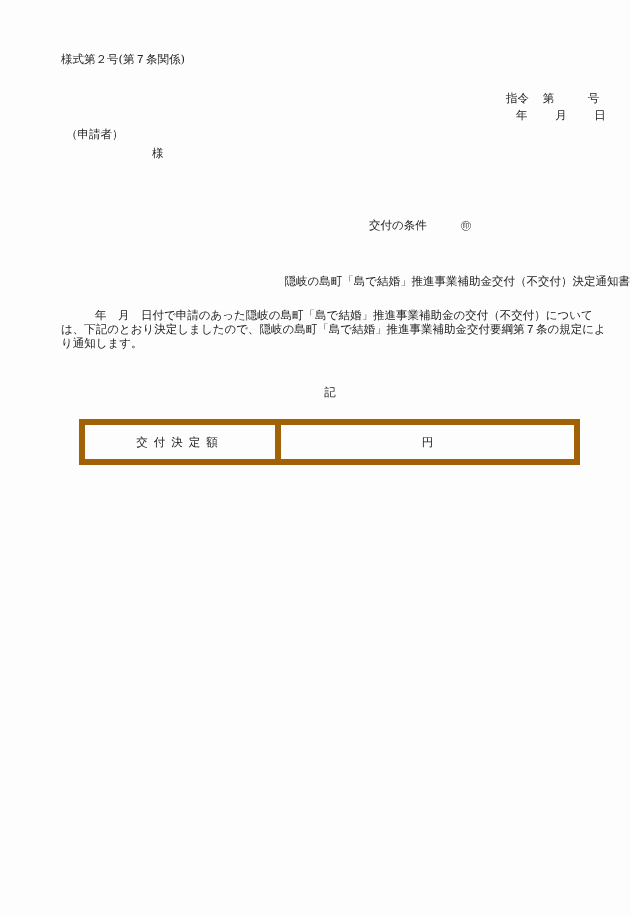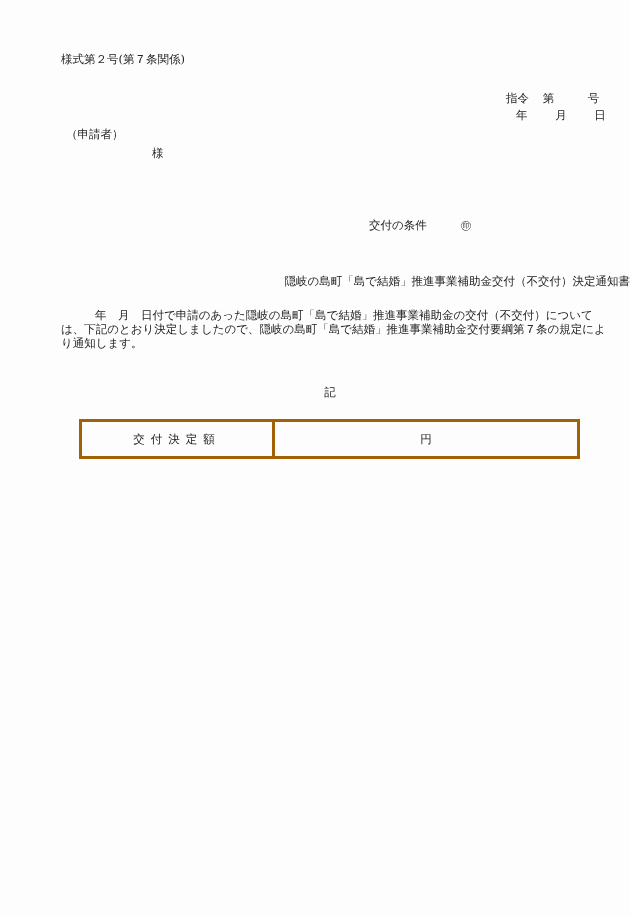--- a/index.html
+++ b/index.html
@@ -20,21 +20,21 @@
   .title { left: 0; width: 630px; text-align: right; top: 274px; }
   .body-text {
     position: absolute; left: 61px; top: 308px; width: 545px;
     line-height: 14px; white-space: normal; text-indent: 34px;
   }
   .ki { left: 0; width: 660px; text-align: center; top: 385px; }
   table.decision {
     position: absolute; left: 79px; top: 419px; width: 501px;
     border-collapse: collapse; border: 1.5px solid #777;
   }
-  table.decision td { border: 3px solid #a16207; padding: 0; vertical-align: middle; }
+  table.decision td { border: 6px solid #a16207; padding: 0; vertical-align: middle; }
   .label-cell { width: 190px; height: 34px; text-align: center; letter-spacing: 6px; }
   .amount-cell { height: 34px; text-align: center; }
   .cond-cell { height: 228px; vertical-align: top !important; padding: 10px 6px 0 6px !important; line-height: 20px; }
   .cond-cell div { white-space: nowrap; }
   .spacer { height: 20px; }
 </style>
 </head>
 <body>
 
 <div class="abs form-no">様式第２号(第７条関係)</div>

